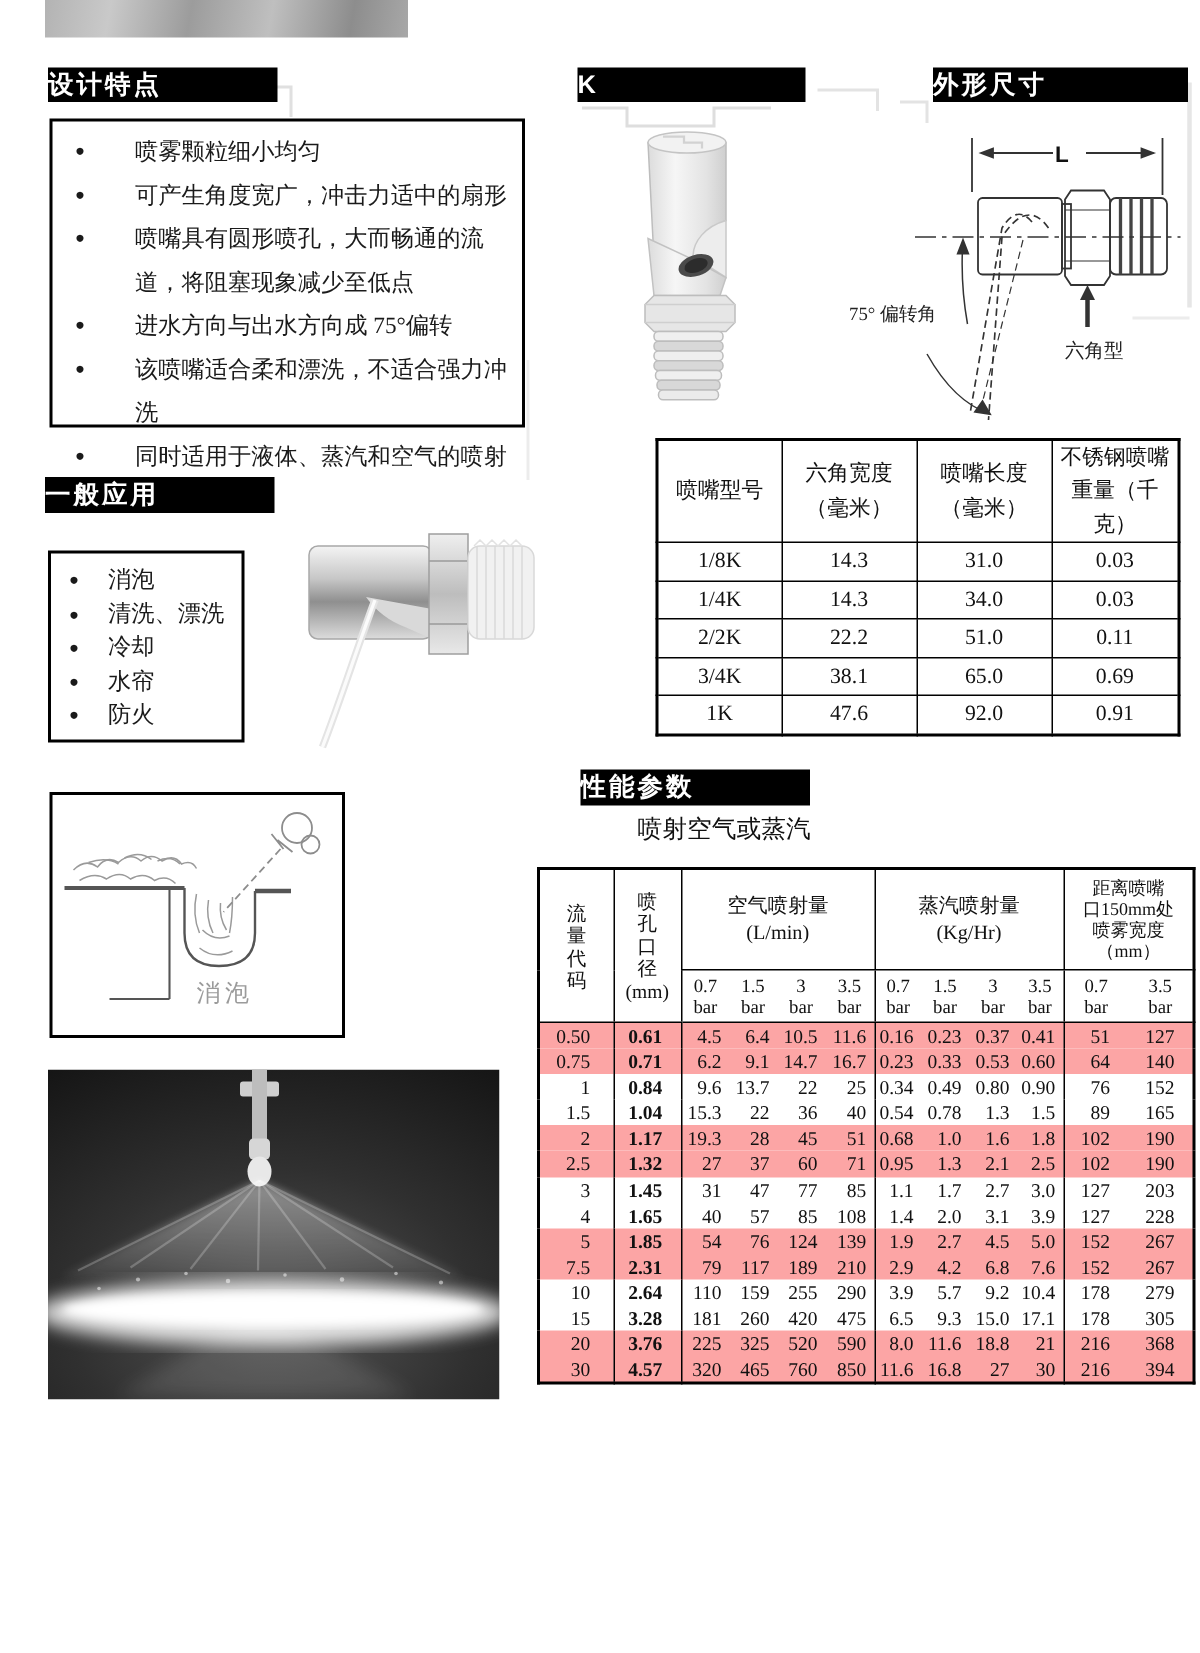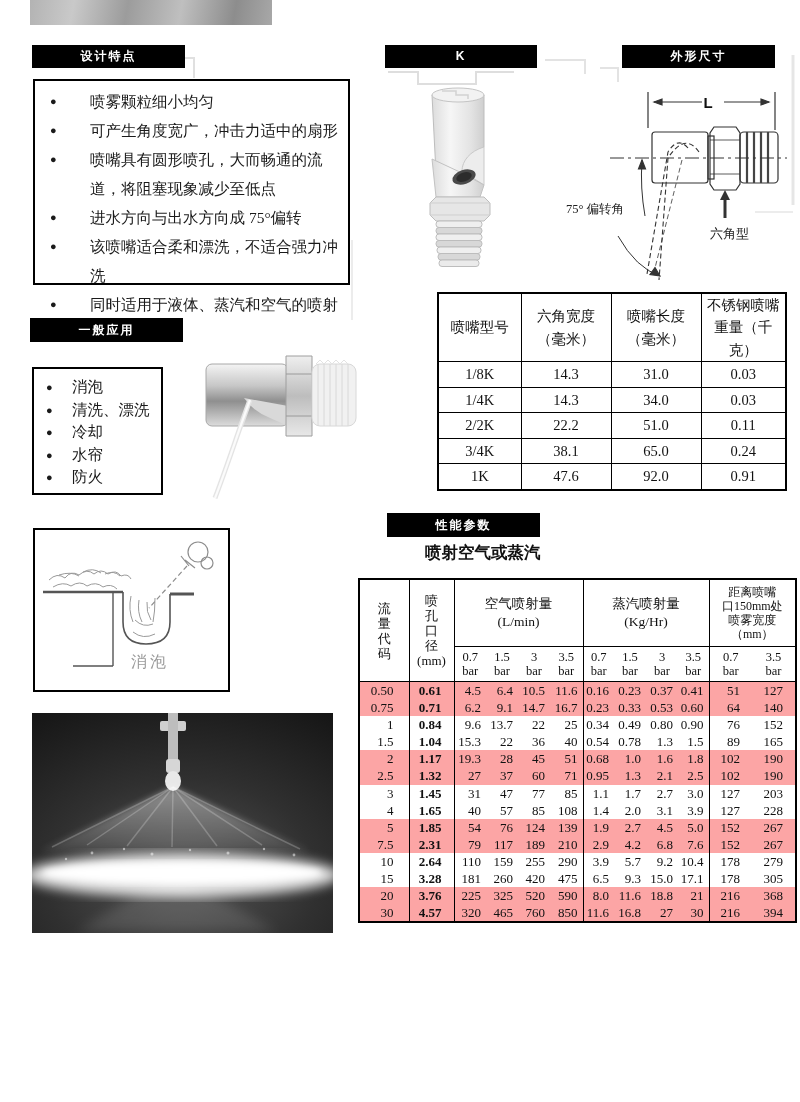--- a/index.html
+++ b/index.html
@@ -4,22 +4,22 @@
 <style>
   html,body{margin:0;padding:0;background:#fff;}
   .page{position:relative;width:800px;height:1102px;background:#fff;overflow:hidden;
         font-family:"Liberation Serif","DejaVu Serif",serif;color:#111;}
 
   
   .top-strip{position:absolute;left:30px;top:0;width:242px;height:25px;
     background:linear-gradient(100deg,#b3b3b3 0%,#c9c9c9 18%,#9c9c9c 40%,#bfbfbf 62%,#8d8d8d 84%,#a8a8a8 100%);}
 
   
-  .sec-hdr{position:absolute;height:23px;background:#000;color:#fff;text-align:center;
-    font-family:"Liberation Sans","DejaVu Sans",sans-serif;font-weight:bold;font-size:12px;
+  .sec-hdr{position:absolute;height:23px;background:#000;color:#fff;text-align:left;
+    font-family:"Liberation Sans","DejaVu Sans",sans-serif;font-weight:bold;font-size:17px;
     line-height:23px;letter-spacing:2px;}
 
   
   .wm{position:absolute;left:0;top:0;pointer-events:none;}
 
   
   .features-box{position:absolute;left:33px;top:79px;width:317px;height:206px;
     border:2px solid #000;box-sizing:border-box;}
   .features-box ul{margin:0;padding:6px 8px 0 0;list-style:none;}
   .features-box li{position:relative;padding-left:55px;font-size:15.5px;line-height:29px;color:#1a1a1a;}
@@ -49,21 +49,21 @@
   .perf-table .grp-small{font-size:12px;line-height:1.18;}
   .perf-table .barcell{border-bottom:1.5px solid #000;font-size:12.5px;line-height:1.12;height:34px;vertical-align:middle;}
   .perf-table .vhead{border-bottom:1.5px solid #000;vertical-align:middle;}
   .perf-table .vtxt{white-space:pre-line;font-size:13px;line-height:15px;text-align:center;}
   .perf-table tr.shaded{background:#fca5a5;}
   .perf-table td.code{text-align:right;padding-right:15px;}
   .perf-table td.orif{text-align:right;padding-right:12px;font-weight:bold;}
   .perf-table td.num{text-align:right;padding-right:5px;}
   .perf-table td.wnum{text-align:right;padding-right:12px;}
 
-  .perf-subtitle{position:absolute;left:385px;top:542px;font-size:16.5px;font-weight:bold;color:#111;padding-left:40px;}
+  .perf-subtitle{position:absolute;left:385px;top:542px;font-size:16.5px;font-weight:normal;color:#111;padding-left:40px;}
 
   
   .defoam-frame{position:absolute;left:33px;top:528px;width:197px;height:164px;
     border:2px solid #000;box-sizing:border-box;}
   .defoam-caption{position:absolute;left:96px;top:122px;font-size:16px;color:#9b9b9b;letter-spacing:3px;}
 
   svg{display:block;}
 </style>
 </head>
 <body>
@@ -81,21 +81,21 @@
     <path d="M793,55 v150" fill="none" stroke="#e6e6e6" stroke-width="3"></path>
     <path d="M755,212 h38" fill="none" stroke="#ececec" stroke-width="2"></path>
   </svg>
 
   <div class="sec-hdr" style="left:32px;top:45px;width:153px;">
     <span>设计特点</span>
   </div>
   <div class="sec-hdr" style="left:385px;top:45px;width:152px;">
     <span>K</span>
   </div>
-  <div class="sec-hdr" style="left:622px;top:45px;width:153px;font-family:Liberation Serif, serif;">
+  <div class="sec-hdr" style="left:622px;top:45px;width:170px;font-family:Liberation Serif, serif;">
     <span>外形尺寸</span>
   </div>
 
   <div class="features-box">
     <ul id="features-list">
         <li><span class="bullet">●</span><span class="li-txt">喷雾颗粒细小均匀</span></li>
         <li><span class="bullet">●</span><span class="li-txt">可产生角度宽广，冲击力适中的扇形</span></li>
         <li><span class="bullet">●</span><span class="li-txt">喷嘴具有圆形喷孔，大而畅通的流道，将阻塞现象减少至低点</span></li>
         <li><span class="bullet">●</span><span class="li-txt">进水方向与出水方向成 75°偏转</span></li>
         <li><span class="bullet">●</span><span class="li-txt">该喷嘴适合柔和漂洗，不适合强力冲洗</span></li>
@@ -206,21 +206,21 @@
         <tr>
           <td>2/2K</td>
           <td>22.2</td>
           <td>51.0</td>
           <td>0.11</td>
         </tr>
         <tr>
           <td>3/4K</td>
           <td>38.1</td>
           <td>65.0</td>
-          <td>0.24</td>
+          <td>0.69</td>
         </tr>
         <tr>
           <td>1K</td>
           <td>47.6</td>
           <td>92.0</td>
           <td>0.91</td>
         </tr>
       </tbody>
   </table>
 

